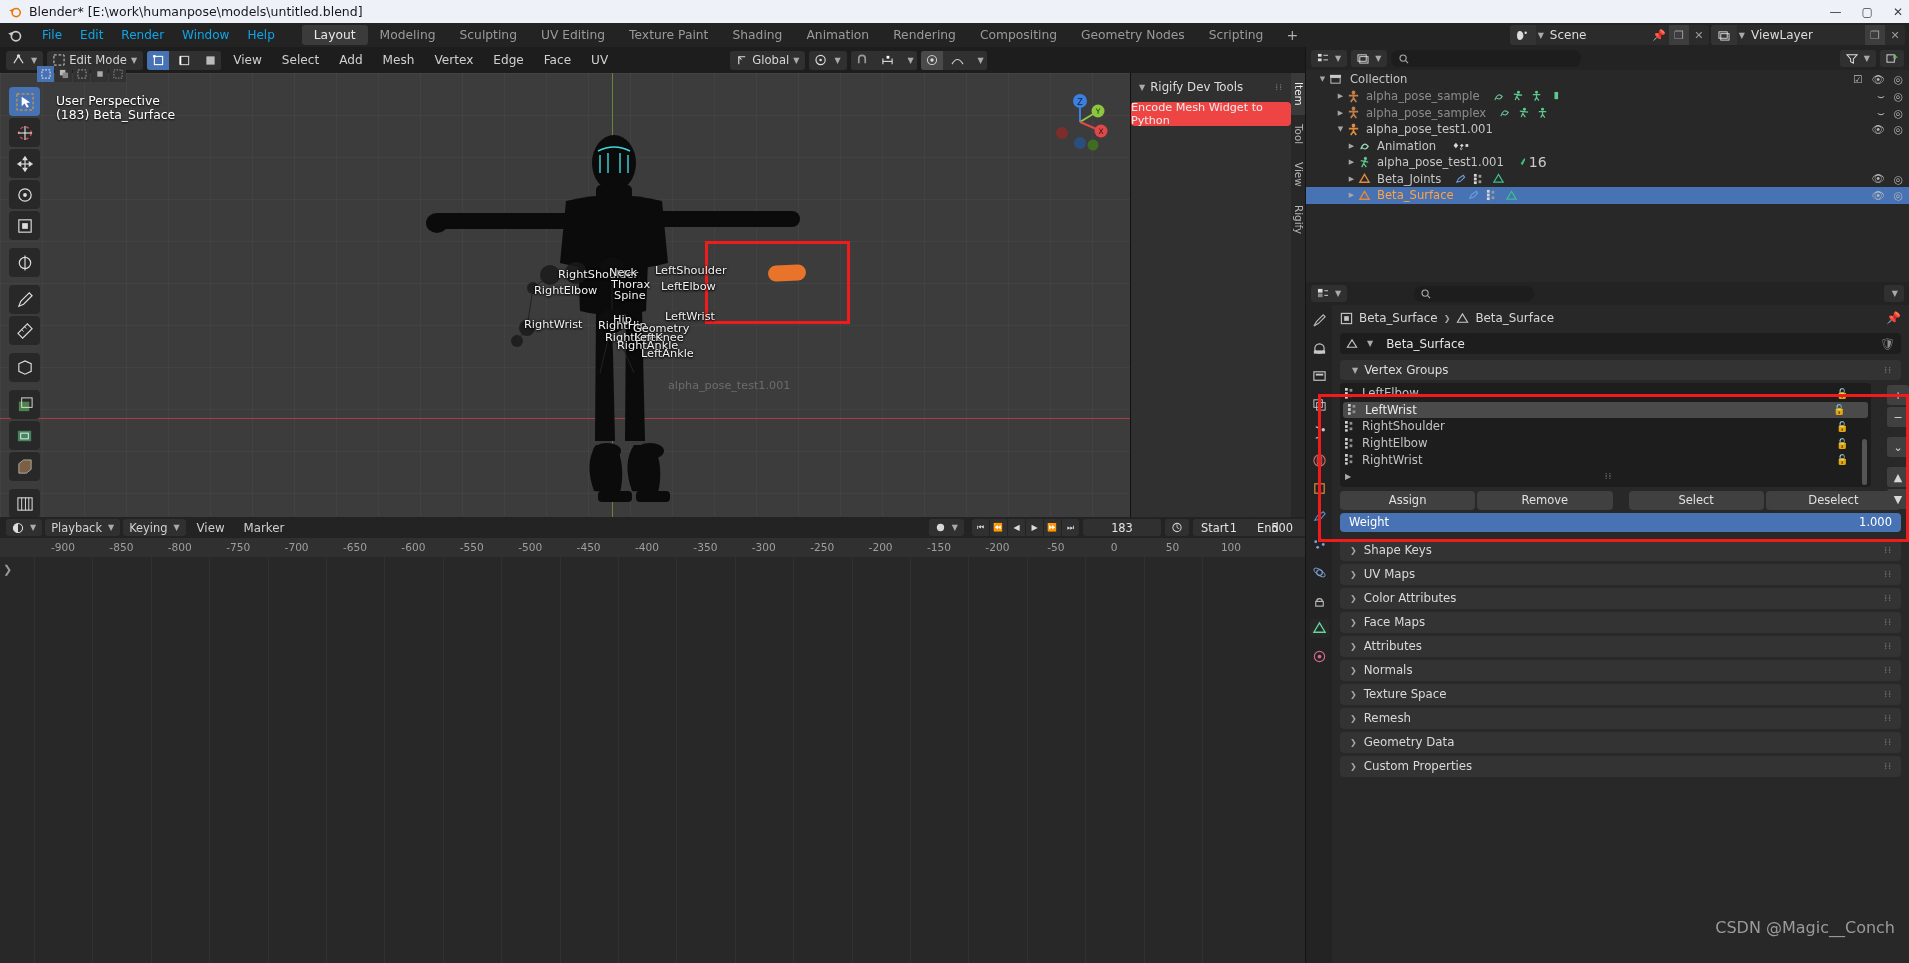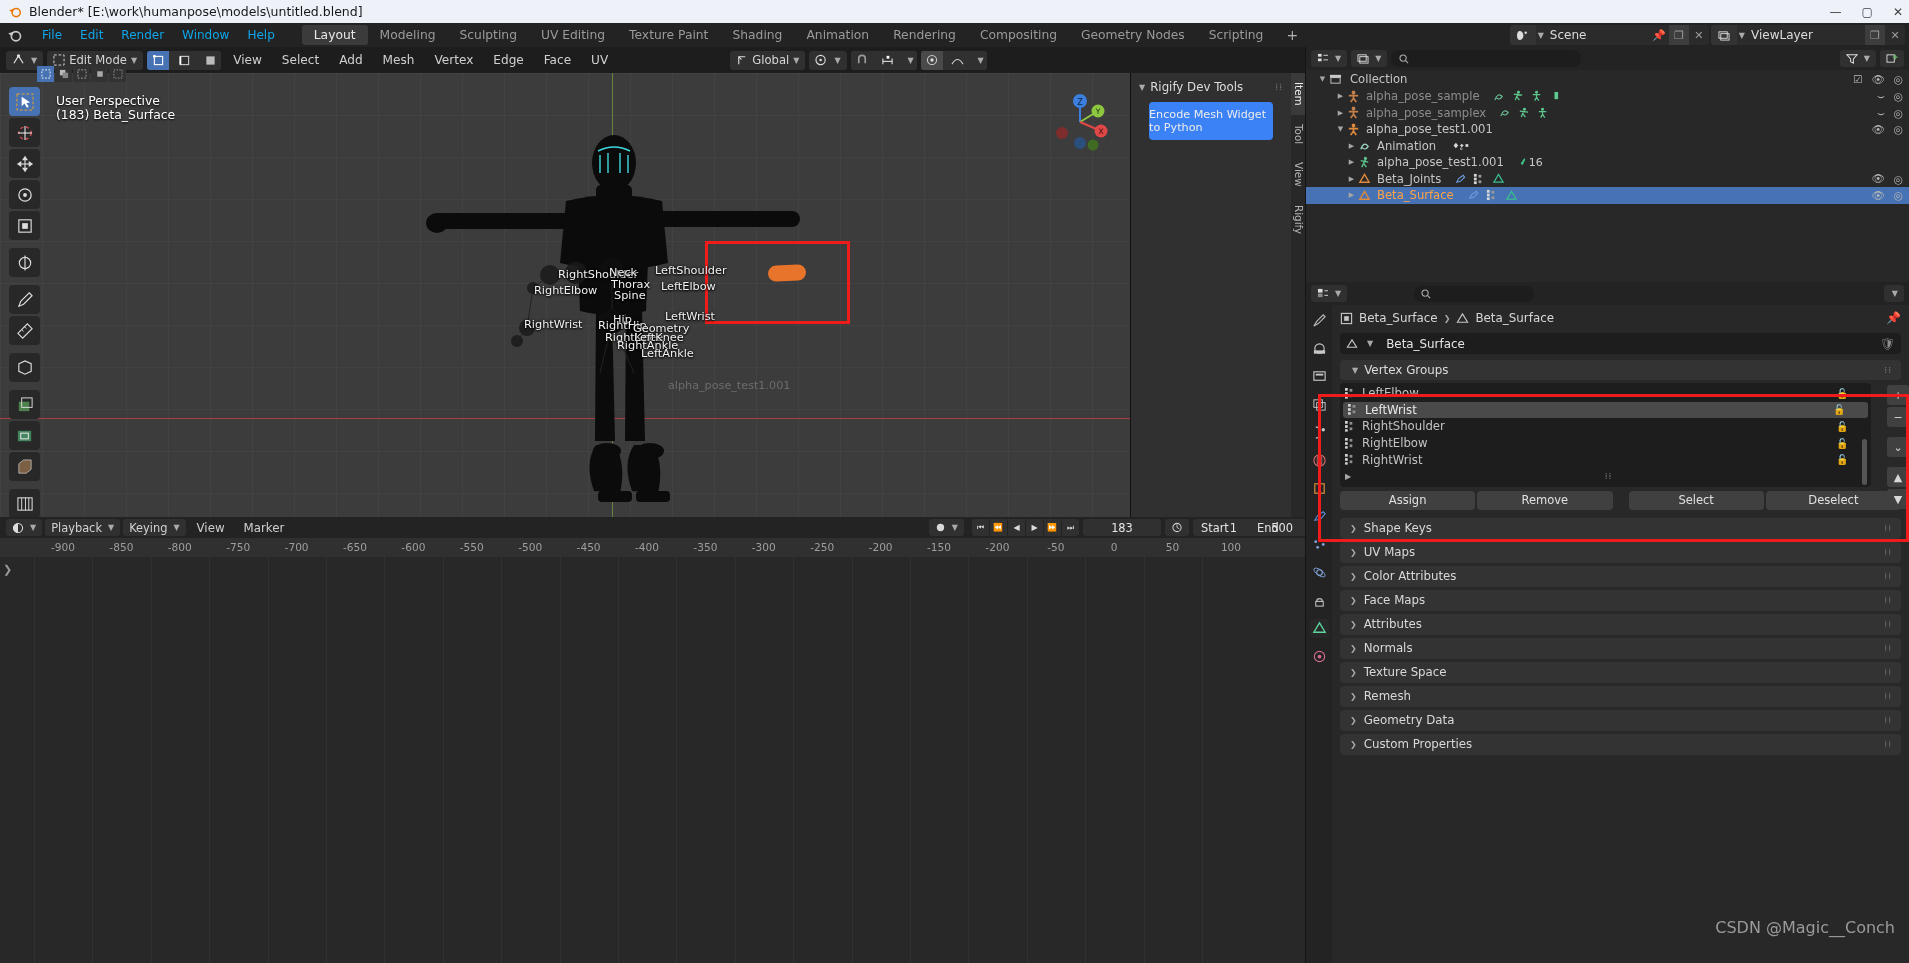--- a/index.html
+++ b/index.html
@@ -99,21 +99,21 @@
   .ghost-label { position:absolute; color:#6c6c6c; font-size:11.2px; white-space:nowrap; }
 
   
   .gizmo { position:absolute; right:180px; top:18px; width:62px; height:62px; }
   .vp-icons { position:absolute; right:12px; top:88px; display:flex; flex-direction:column; gap:4px; }
   .vpi { width:26px; height:26px; border-radius:50%; background:#2e2e2e; display:flex; align-items:center; justify-content:center; color:#c8c8c8; font-size:13px; }
 
   
   .npanel { position:absolute; left:1130px; top:73px; width:161px; height:444px; background:#303030; border-left:1px solid #111; }
   .npanel-head { display:flex; align-items:center; gap:5px; padding:7px 8px 4px 6px; font-size:11.8px; color:#dcdcdc; }
-  .npanel-btn { margin:4px 18px; height:38px; background:#3b82f6; border-radius:4px;
+  .npanel-btn { margin:4px 0; height:24px; background:#ef4444; border-radius:4px;
     display:flex; align-items:center; justify-content:center; font-size:11.2px; color:#ececec; }
   .ntabs { position:absolute; left:1291px; top:73px; width:14px; height:444px; background:#282828; }
   .ntab { writing-mode:vertical-rl; font-size:10.4px; color:#b4b4b4; padding:9px 0; text-align:center; width:14px; }
   .ntab.on { background:#3a3a3a; color:#eee; }
 
   
   .tl-header { position:absolute; left:0; top:517px; width:1305px; height:21px; background:#232323; display:flex; align-items:center; padding-left:6px; gap:3px; }
   .tl-btn { height:17px; background:#303030; border-radius:3px; display:flex; align-items:center; padding:0 6px; gap:4px; font-size:11.4px; color:#d2d2d2; }
   .tl-menu { padding:0 8px; font-size:11.8px; color:#cfcfcf; }
   .tl-playctl { display:flex; gap:1px; margin-left:4px; }
@@ -902,21 +902,21 @@
               <circle cx="8" cy="2.6" r="1.7" fill="#5ec98f"></circle>
               <path d="M8 4.4 L6 8 M3 5 L11 6.5 M6 8 L4 12 M6 8 L9 12" stroke="#5ec98f" stroke-width="1.4" fill="none"></path>
             </svg>
           </span>
           <span class="lbl" style="">alpha_pose_test1.001</span>
           <span class="ol-mid">
             <span style="display:flex;align-items:center;gap:1px">
               <svg width="11" height="12" viewBox="0 0 12 13">
                 <path d="M8 2 L4 8 L6 10 L9 4z" fill="#3bbf7f"></path>
               </svg>
-              <span style="font-size:11px;color:#c9c9c9">16</span>
+              <span style="font-size:14px;color:#c9c9c9">16</span>
             </span>
           </span>
           <span class="ol-right"></span>
         </div>
         <div class="ol-row" style="padding-left: 39px;">
           <span class="tri">▶</span>
           <span class="ic">
             <svg width="13" height="13" viewBox="0 0 14 14">
               <path d="M7 2.5 L12 11 L2 11z" fill="none" stroke="#e08a3c" stroke-width="1.5"></path>
             </svg>
@@ -1201,20 +1201,24 @@
         </div>
       </div>
 
       <div class="vg-btnrow">
         <div class="vg-btn">Assign</div>
         <div class="vg-btn">Remove</div>
         <div class="vg-btn" style="margin-left:14px">Select</div>
         <div class="vg-btn">Deselect</div>
       </div>
 
+      <div class="weight-row">
+        <span>Weight</span>
+        <span>1.000</span>
+      </div>
 
       <div id="collapsed-panels" style="margin-top:8px">
           <div class="collapse-row">
             <span class="tri-r">❯</span>
             <span>Shape Keys</span>
             <span class="dots">⁞⁞</span>
           </div>
           <div class="collapse-row">
             <span class="tri-r">❯</span>
             <span>UV Maps</span>

